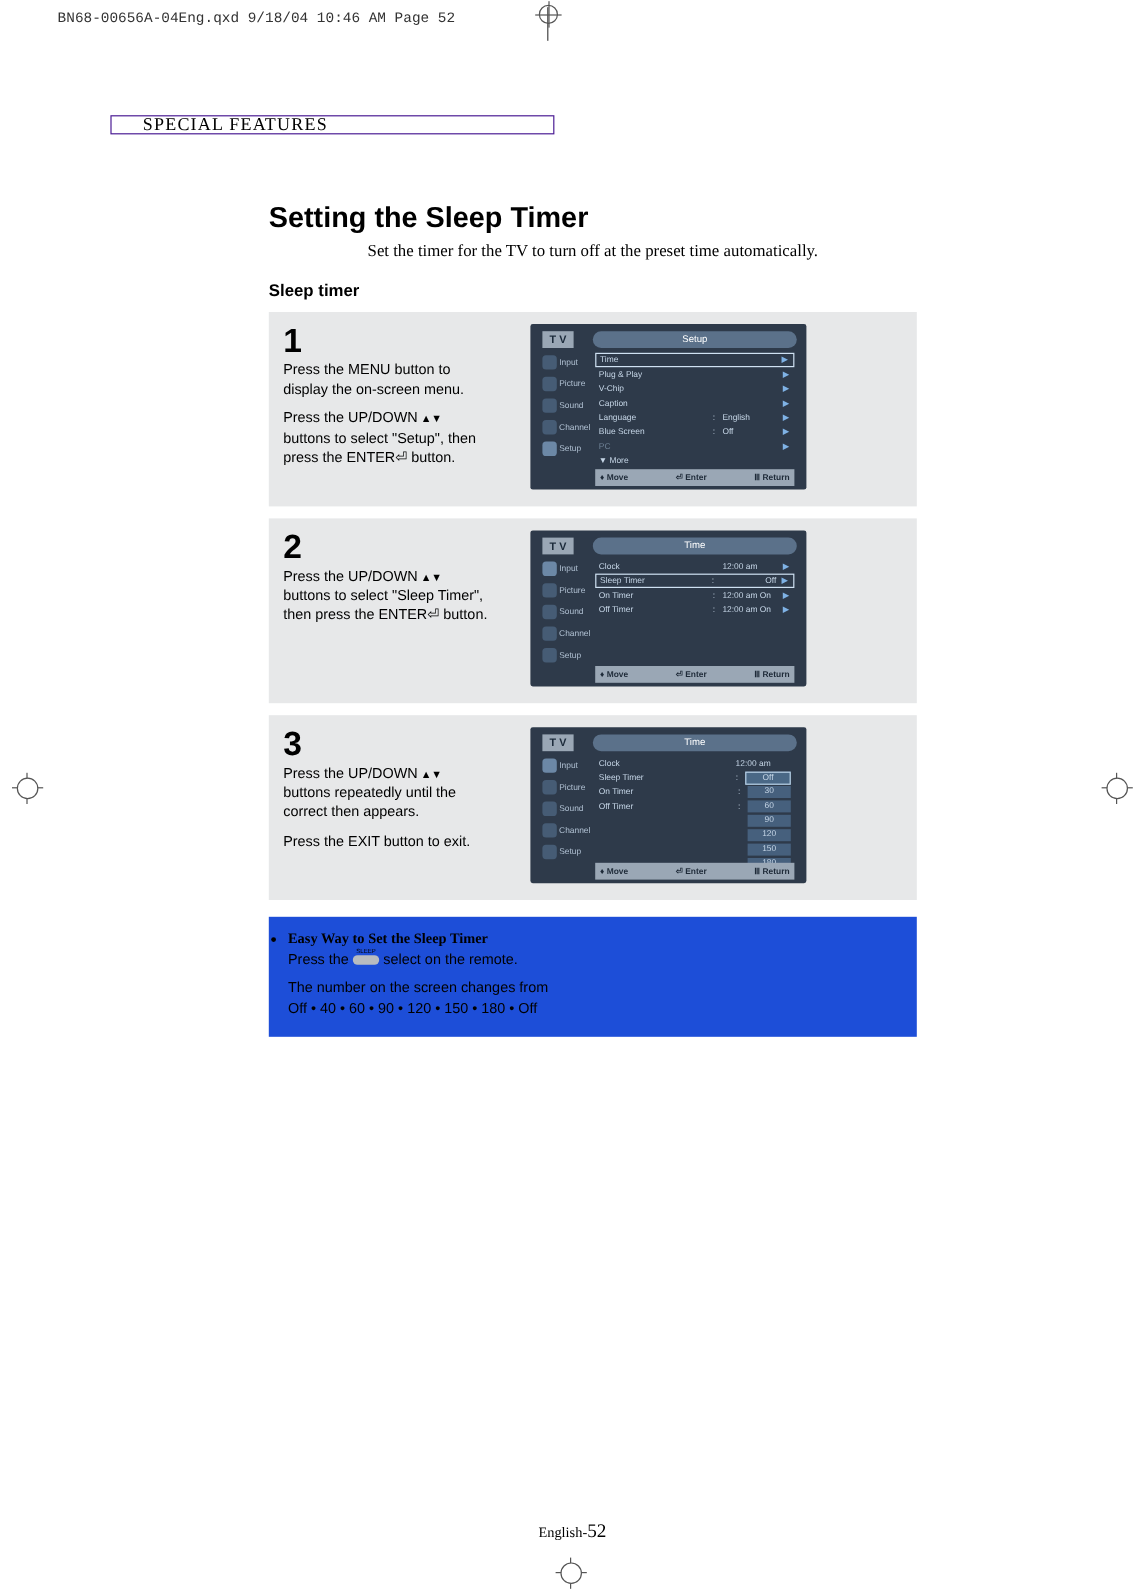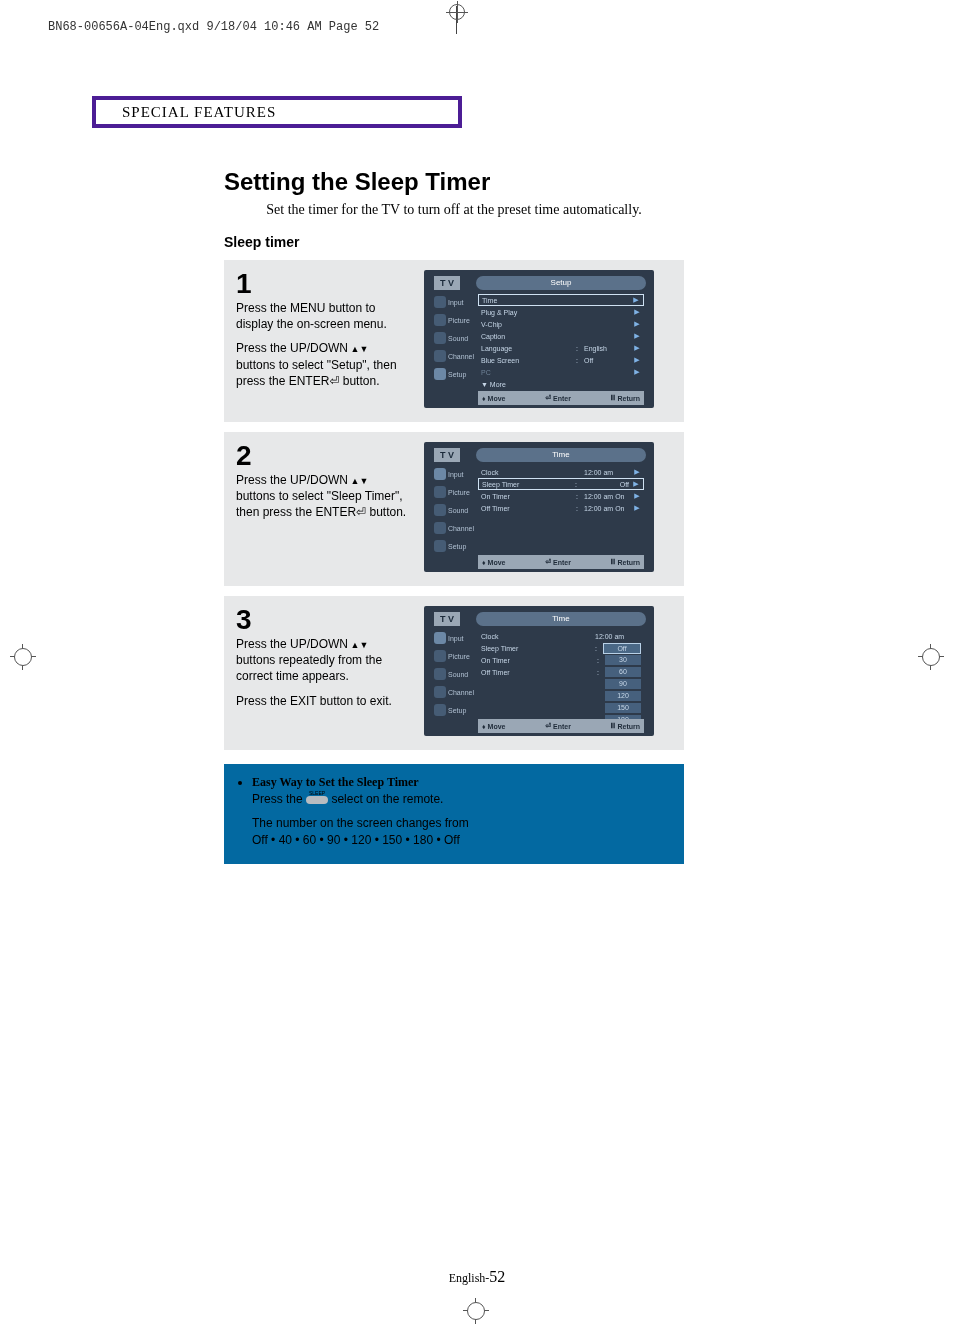--- a/index.html
+++ b/index.html
@@ -9,21 +9,21 @@
     height: 1329px;
     font-family: "Helvetica Neue", Arial, sans-serif;
     background: #fff;
     color: #000;
     position: relative;
   }
   .file-header {
     font-family: "Courier New", monospace;
     font-size: 12px;
     color: #333;
-    padding: 20px 8px;
+    padding: 8px 8px;
     position: absolute;
     top: 0; left: 40px;
   }
   .crop-line-top {
     position: absolute;
     top: 6px;
     left: 456px;
     width: 1px;
     height: 28px;
     background: #444;
@@ -70,37 +70,37 @@
     box-sizing: border-box;
   }
   .reg-mark .hline { position:absolute; top:12px; left:0; width:26px; height:1px; background:#555; }
   .reg-mark .vline { position:absolute; left:12px; top:0; height:26px; width:1px; background:#555; }
 
   .section-header-box {
     position: absolute;
     top: 62px;
     left: 48px;
     width: 370px;
-    height: 32px;
-    border: 4px solid #4c1d95;
+    height: 16px;
+    border: 1px solid #4c1d95;
     box-sizing: border-box;
     display: flex;
     align-items: center;
     padding-left: 26px;
     font-family: Georgia, serif;
     letter-spacing: 1px;
     font-size: 15px;
   }
   .section-header-box .sc { font-size: 15px; }
 
   .content {
     position: absolute;
     top: 134px;
     left: 180px;
-    width: 460px;
+    width: 540px;
   }
   h1.title {
     margin: 0;
     font-size: 24px;
     font-weight: bold;
     font-family: Arial, sans-serif;
   }
   .intro {
     font-family: Georgia, "Times New Roman", serif;
     font-size: 14px;
@@ -136,20 +136,21 @@
   .arrow { font-size: 9px; }
 
   .tv-shot {
     width: 230px;
     height: 130px;
     background: #2e3a4a;
     border-radius: 2px;
     position: relative;
     font-size: 8px;
     color: #c6d6e7;
+    margin-left: 18px;
   }
   .tv-shot.tall { height: 138px; }
   .tv-tab {
     position: absolute;
     top: 6px; left: 10px;
     background: #9aa7b5;
     color: #1b2a3a;
     font-weight: bold;
     padding: 2px 6px;
     font-size: 9px;
@@ -230,23 +231,23 @@
     display: flex;
     justify-content: space-between;
     align-items: center;
     padding: 0 4px;
     font-size: 7px;
     font-weight: bold;
   }
   .tv-nav span { display:inline-flex; align-items:center; gap:2px; }
 
   .note-block {
-    background: #0369a1;
+    background: #1d4ed8;
     margin-top: 14px;
-    padding: 10px 14px 14px 14px;
+    padding: 10px 14px 14px 2px;
     font-size: 12px;
     line-height: 1.45;
   }
   .note-block ul { margin: 0; padding-left: 14px; }
   .note-block li { margin: 0; }
   .note-block .easy-head { font-family: Georgia, serif; font-weight: bold; }
   .remote-btn {
     display: inline-block;
     position: relative;
     width: 22px;
@@ -467,21 +468,21 @@
               <span>Ⅲ</span> 
               <span>Return</span>
             </span>
         </div>
       </div>
     </div>
 
     <div class="step-block">
       <div class="step-text">
         <div class="step-num">3</div>
-        <p><span>Press the </span><b>UP/DOWN</b><span class="arrow"> ▲▼</span><span> buttons repeatedly from the correct time appears.</span></p>
+        <p><span>Press the </span><b>UP/DOWN</b><span class="arrow"> ▲▼</span><span> buttons repeatedly until the correct then appears.</span></p>
         <p><span>Press the </span><b>EXIT</b><span> button to exit.</span></p>
       </div>
       <div class="tv-shot">
         <div class="tv-tab">T V</div>
         <div class="tv-title-bar">Time</div>
         <div class="tv-side">
           <div class="item">
               <span class="ic sel"></span>
               <span>Input</span>
             </div>

